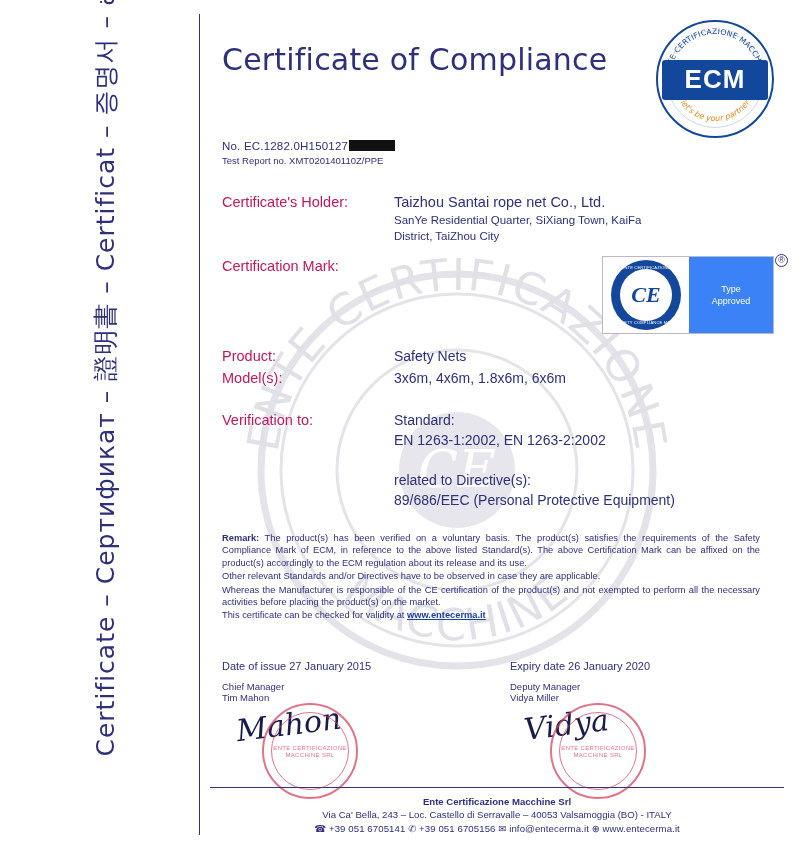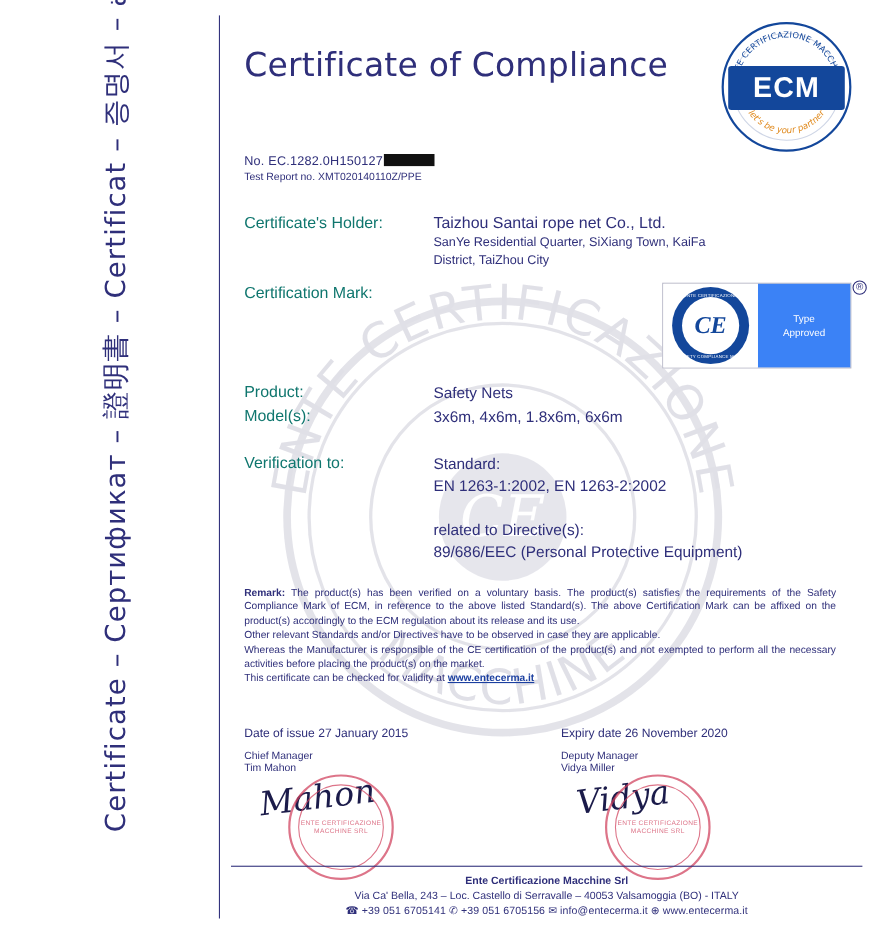--- a/index.html
+++ b/index.html
@@ -163,21 +163,21 @@
   }
   .frow {
     display: flex;
     align-items: flex-start;
     margin-bottom: 2px;
   }
   .flabel {
     width: 172px;
     flex: 0 0 172px;
     font-size: 14.5px;
-    color: #0f766e;
+    color: #be185d;
     line-height: 20px;
   }
   .fvalue { font-size: 14px; color: #2f2f7a; line-height: 20px; }
   .fvalue.big { font-size: 14.5px; }
   .fvalue.small { font-size: 11.5px; line-height: 16px; }
 
   .holder-block { margin-bottom: 12px; }
 
   
   .mark-row { margin-top: 4px; margin-bottom: 12px; justify-content: space-between; }
@@ -478,21 +478,21 @@
         <div class="signer">Tim Mahon</div>
         <div class="sig-wrap">
           <div class="sig-script">Mahon</div>
           <div class="stamp">
             <div class="stamp-txt">ENTE CERTIFICAZIONE MACCHINE SRL</div>
           </div>
         </div>
       </div>
 
       <div class="sign-col right">
-        <div class="dateline">Expiry date 26 November 2020</div>
+        <div class="dateline">Expiry date 26 January 2020</div>
         <div class="role">Deputy Manager</div>
         <div class="signer">Vidya Miller</div>
         <div class="sig-wrap">
           <div class="sig-script">Vidya</div>
           <div class="stamp">
             <div class="stamp-txt">ENTE CERTIFICAZIONE MACCHINE SRL</div>
           </div>
         </div>
       </div>
     </div>

